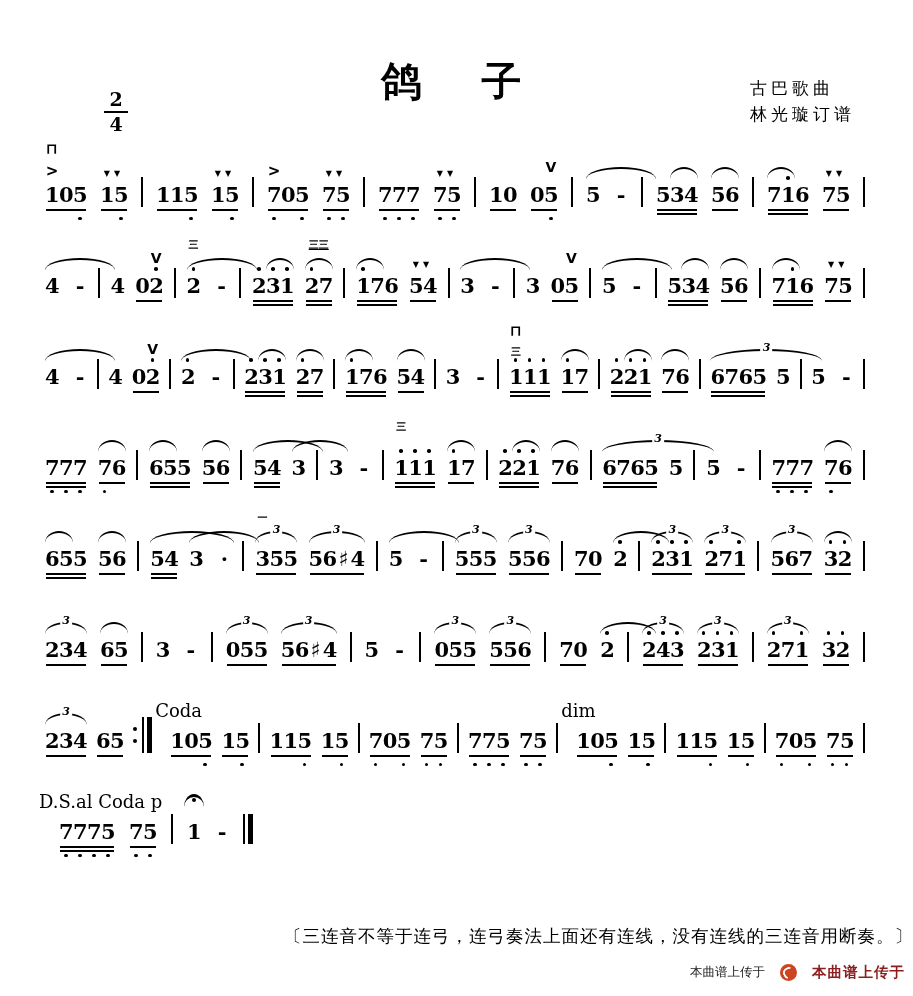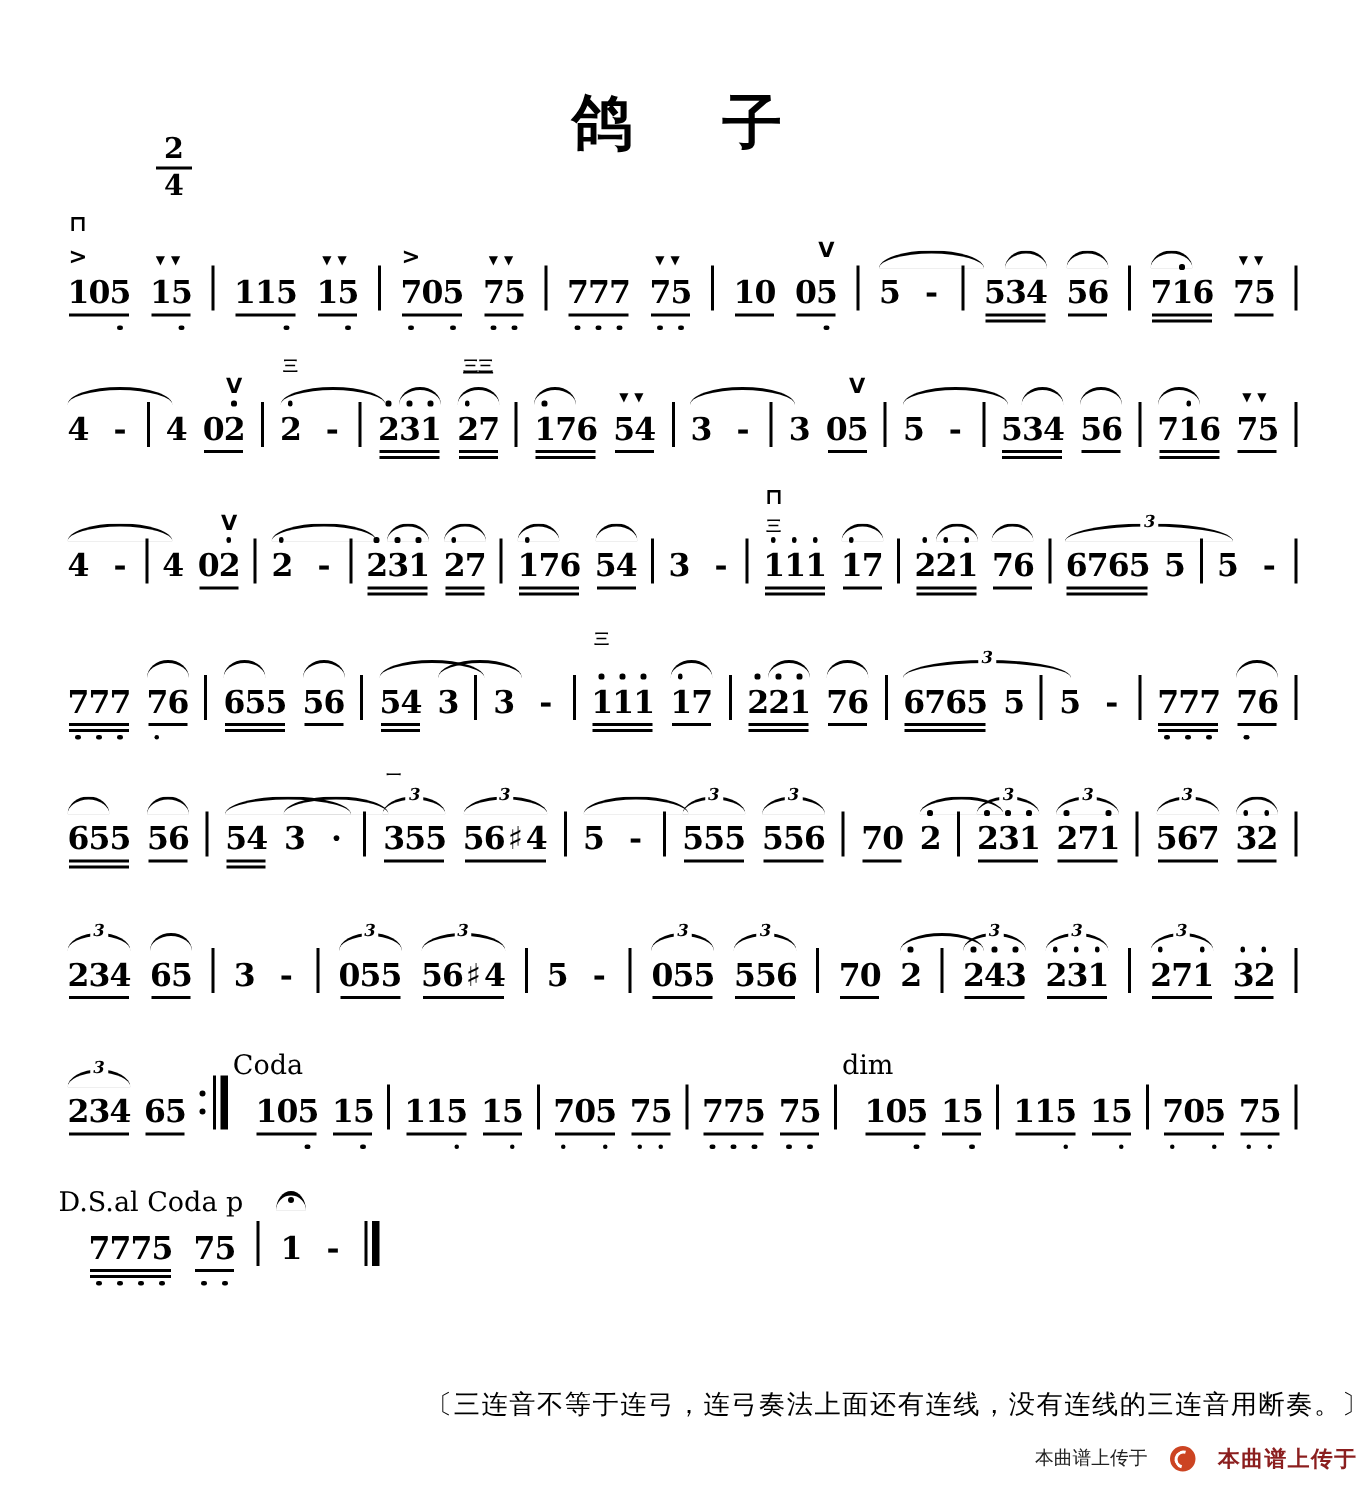--- a/index.html
+++ b/index.html
@@ -73,20 +73,24 @@
 </head>
 <body>
 
 <div class="page">
   <div class="title">鸽　子</div>
   <div class="timesig">
     <span>2</span>
     <span class="tsbar"></span>
     <span>4</span>
   </div>
+  <div class="credits">
+    <div>古巴歌曲</div>
+    <div>林光璇订谱</div>
+  </div>
 
   <div id="music">
       <div class="sysline">
         <div class="g"><span class="ch">1</span><span class="ch">0</span><span class="ch">5</span><div class="ul l1"></div><div class="oct db" style="left: 33px;"></div><span class="mk downbow raised" style="left: 7px;">⊓</span><span class="mk accent" style="left: 7px;">&gt;</span></div>
         <div class="g"><span class="ch">1</span><span class="ch">5</span><div class="ul l1"></div><div class="oct db" style="left: 19px;"></div><span class="mk arrows" style="left: 14px;">▼▼</span></div>
         <div class="bar"></div>
         <div class="g"><span class="ch">1</span><span class="ch">1</span><span class="ch">5</span><div class="ul l1"></div><div class="oct db" style="left: 33px;"></div></div>
         <div class="g"><span class="ch">1</span><span class="ch">5</span><div class="ul l1"></div><div class="oct db" style="left: 19px;"></div><span class="mk arrows" style="left: 14px;">▼▼</span></div>
         <div class="bar"></div>
         <div class="g"><span class="ch">7</span><span class="ch">0</span><span class="ch">5</span><div class="ul l1"></div><div class="oct db" style="left: 5px;"></div><div class="oct db" style="left: 33px;"></div><span class="mk accent" style="left: 7px;">&gt;</span></div>

